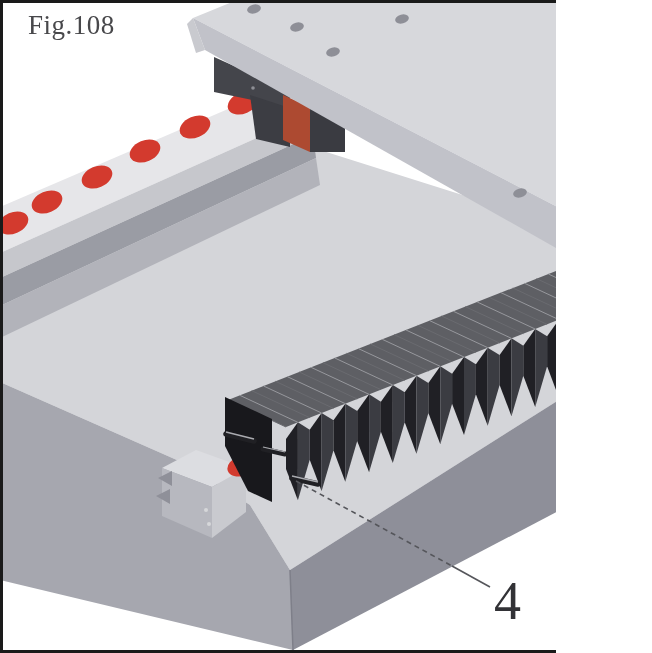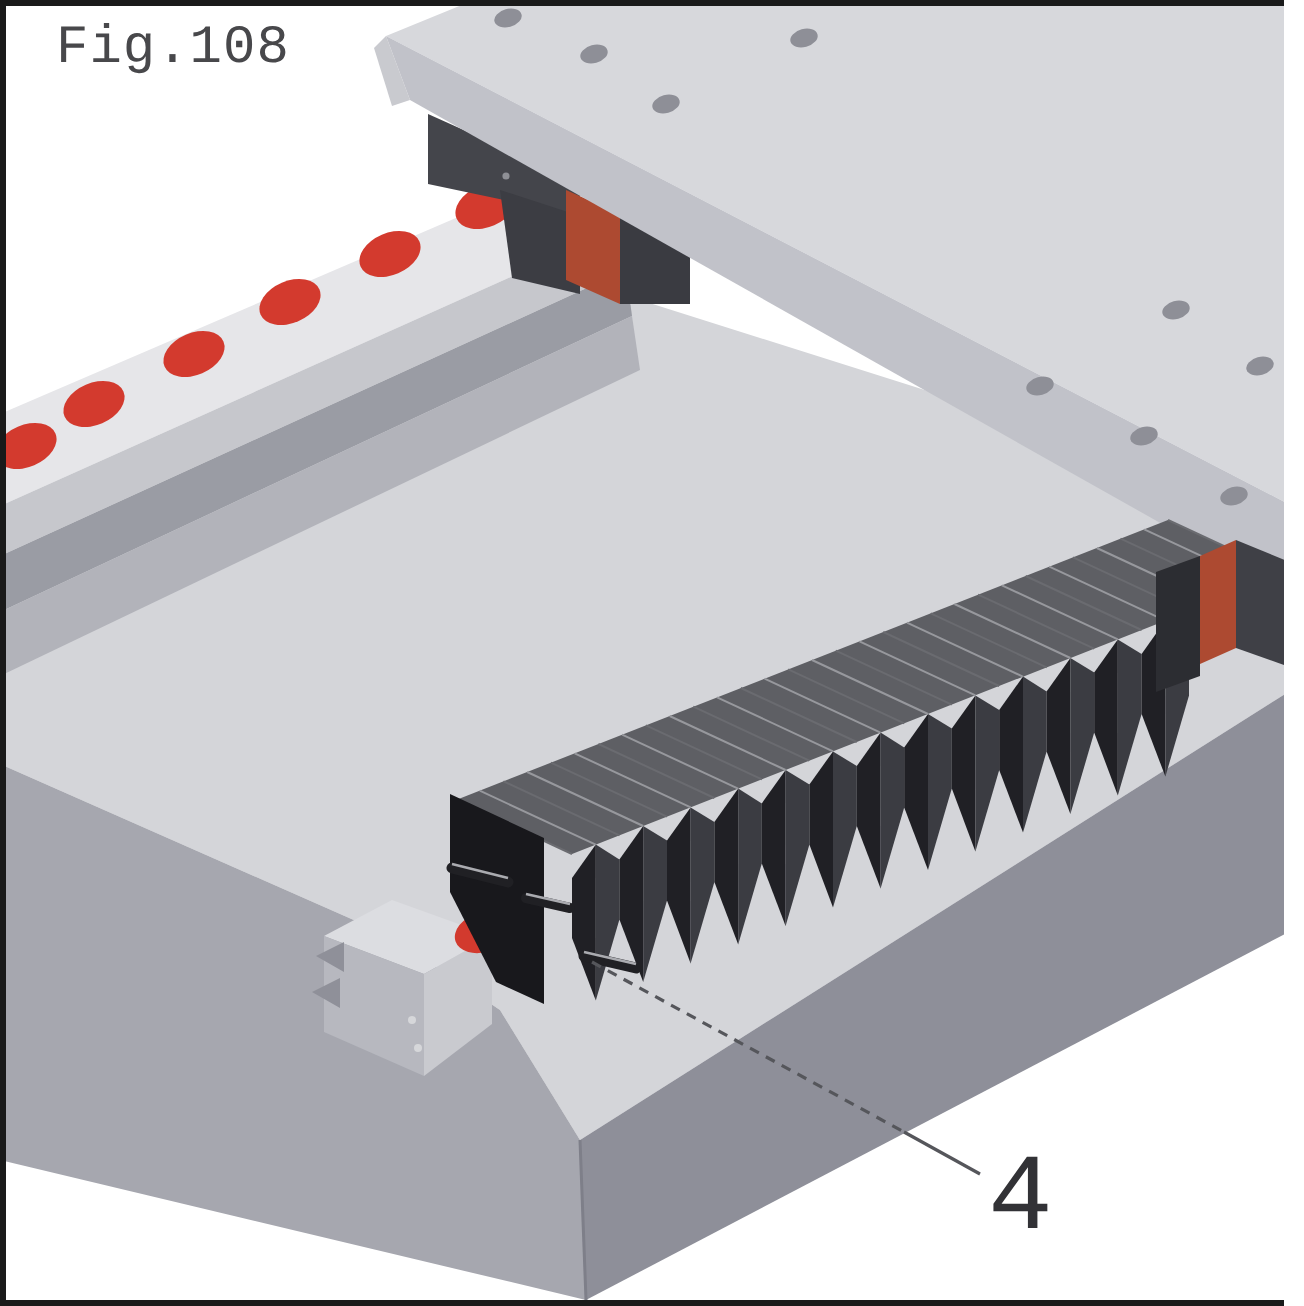--- a/index.html
+++ b/index.html
@@ -1,17 +1,17 @@
 <!DOCTYPE html>
 <html><head>
 <meta charset="utf-8">
 <style>
   html,body{margin:0;padding:0;background:#fff;}
-  #fig{position:relative;width:642px;height:653px;background:#ffffff;overflow:hidden;
-       font-family:Liberation Mono, monospace;}
+  #fig{position:relative;width:556px;height:653px;background:#ffffff;overflow:hidden;
+       font-family:Liberation Serif, serif;}
   #fig svg{position:absolute;left:0;top:0;}
   .fig-label{position:absolute;left:28px;top:10px;font-size:27px;font-weight:400;
              letter-spacing:.5px;color:#48484b;}
   .callout-num{position:absolute;left:494px;top:570px;font-size:54px;font-weight:400;
                color:#323236;}
 </style>
 </head>
 <body>
 
 <div id="fig">

